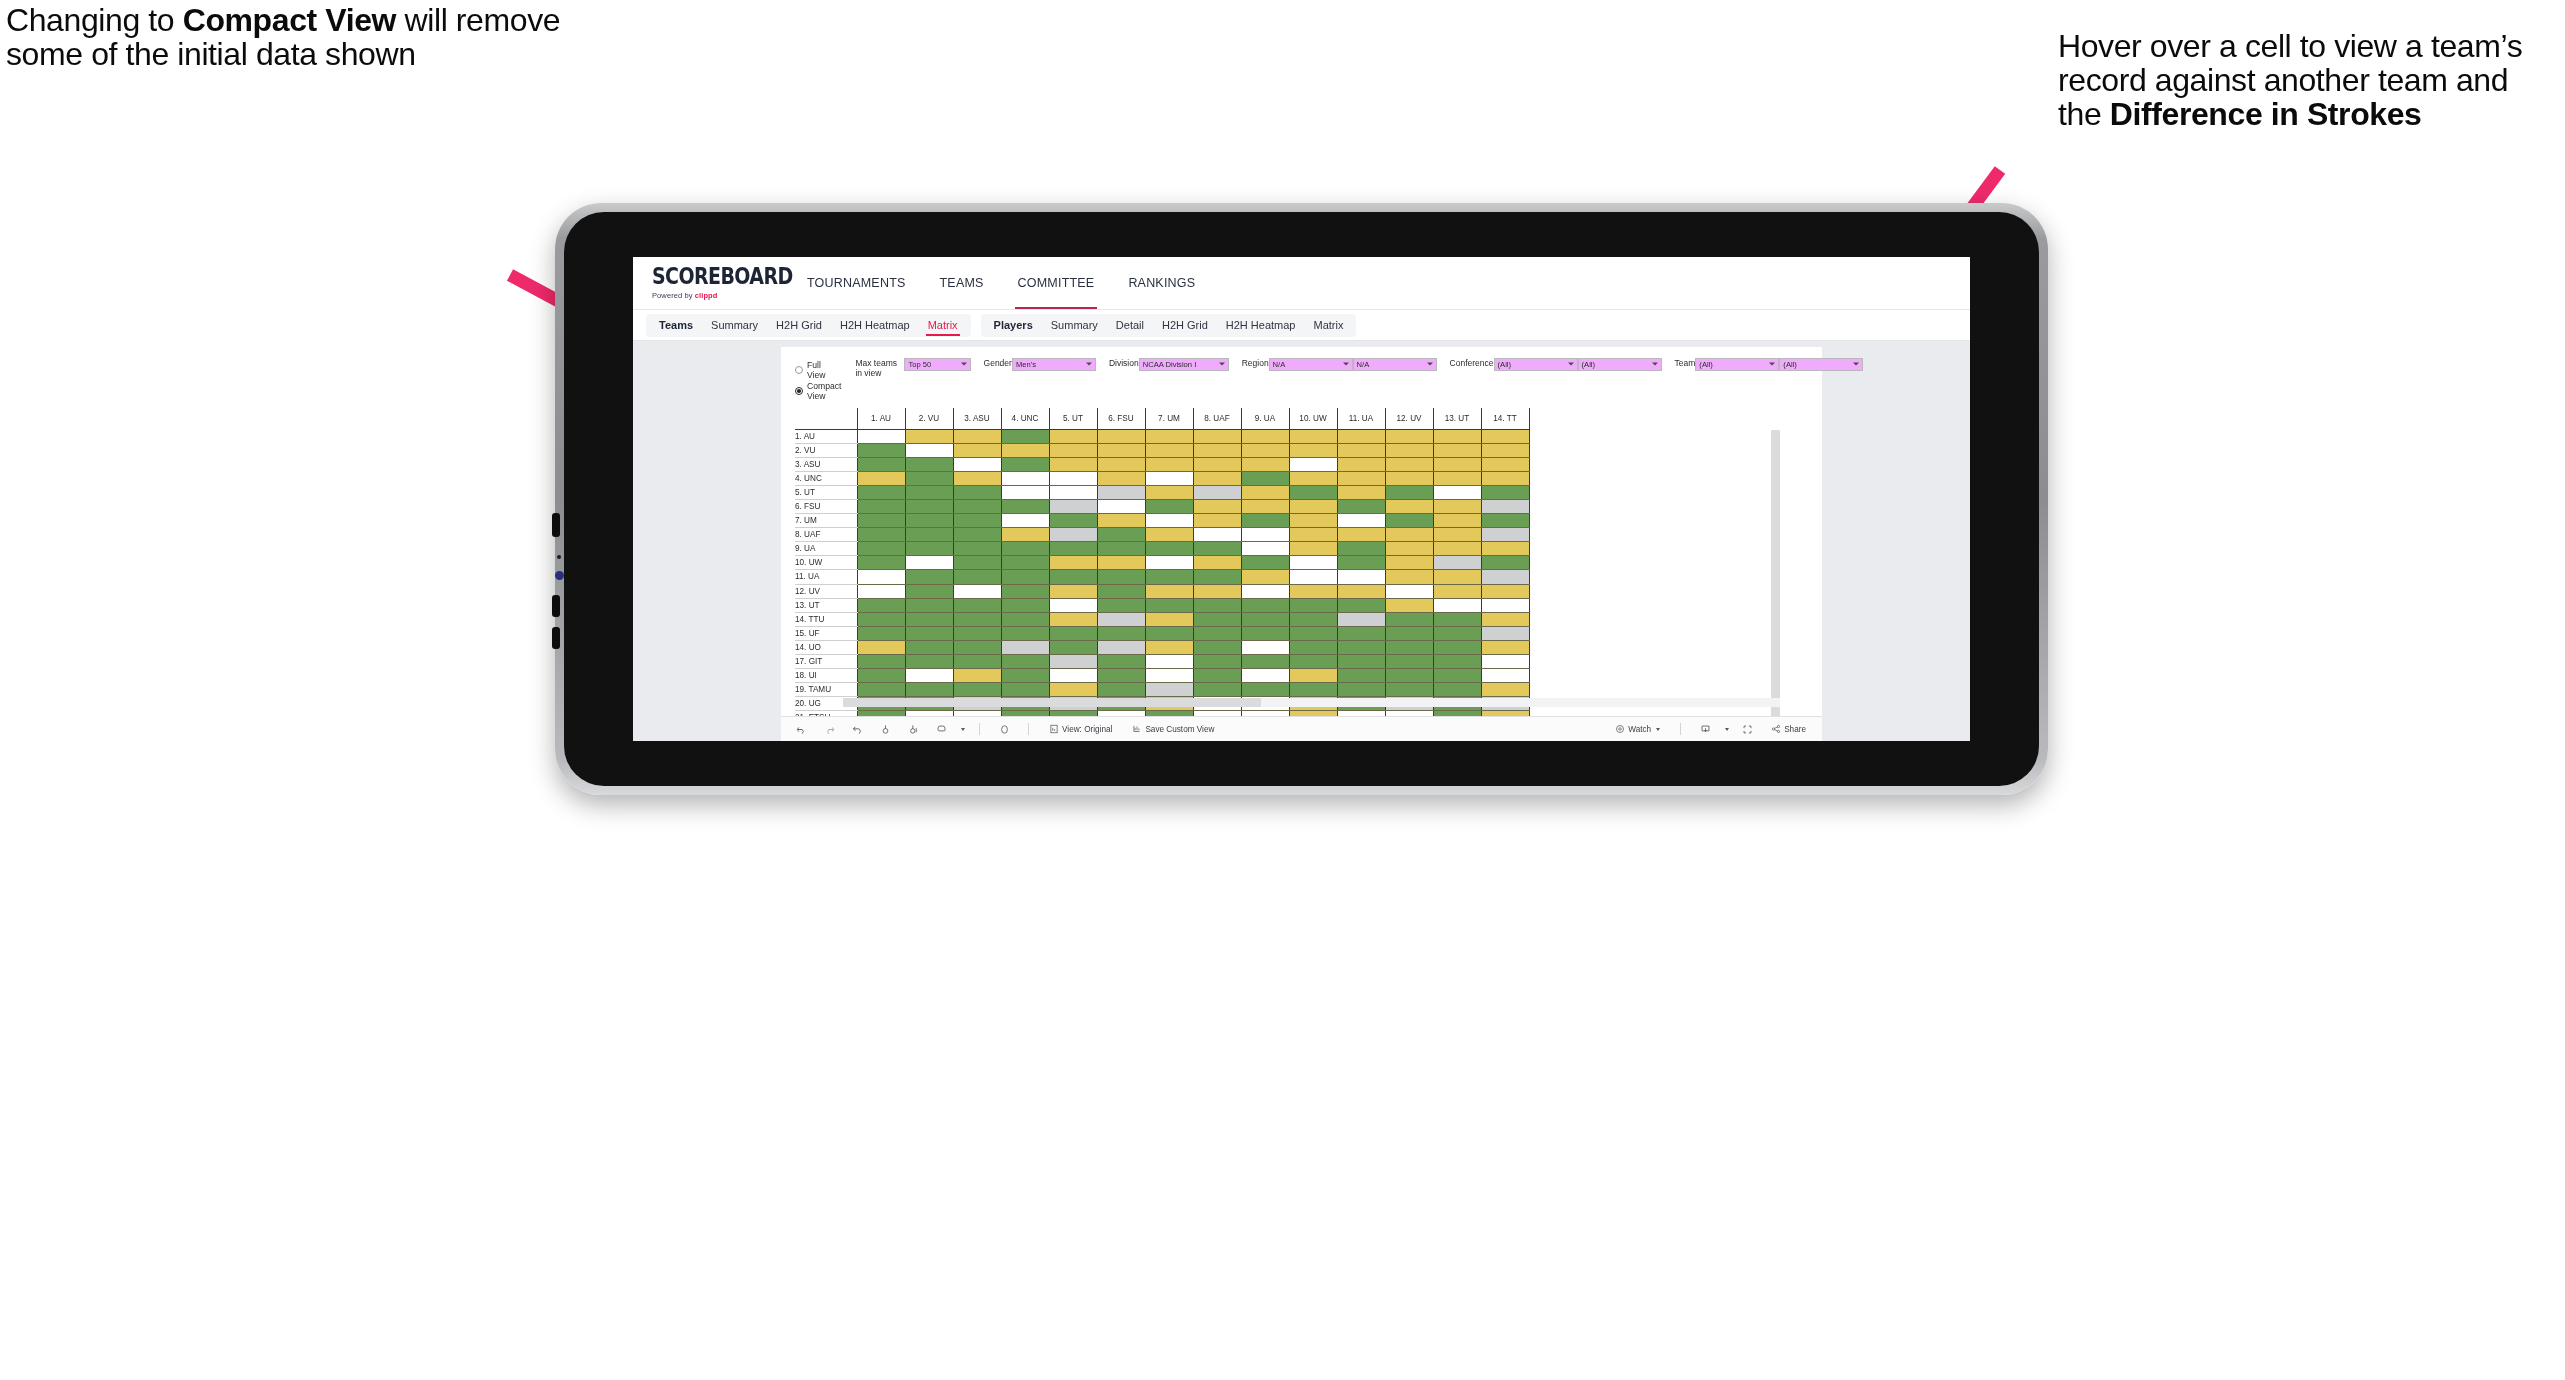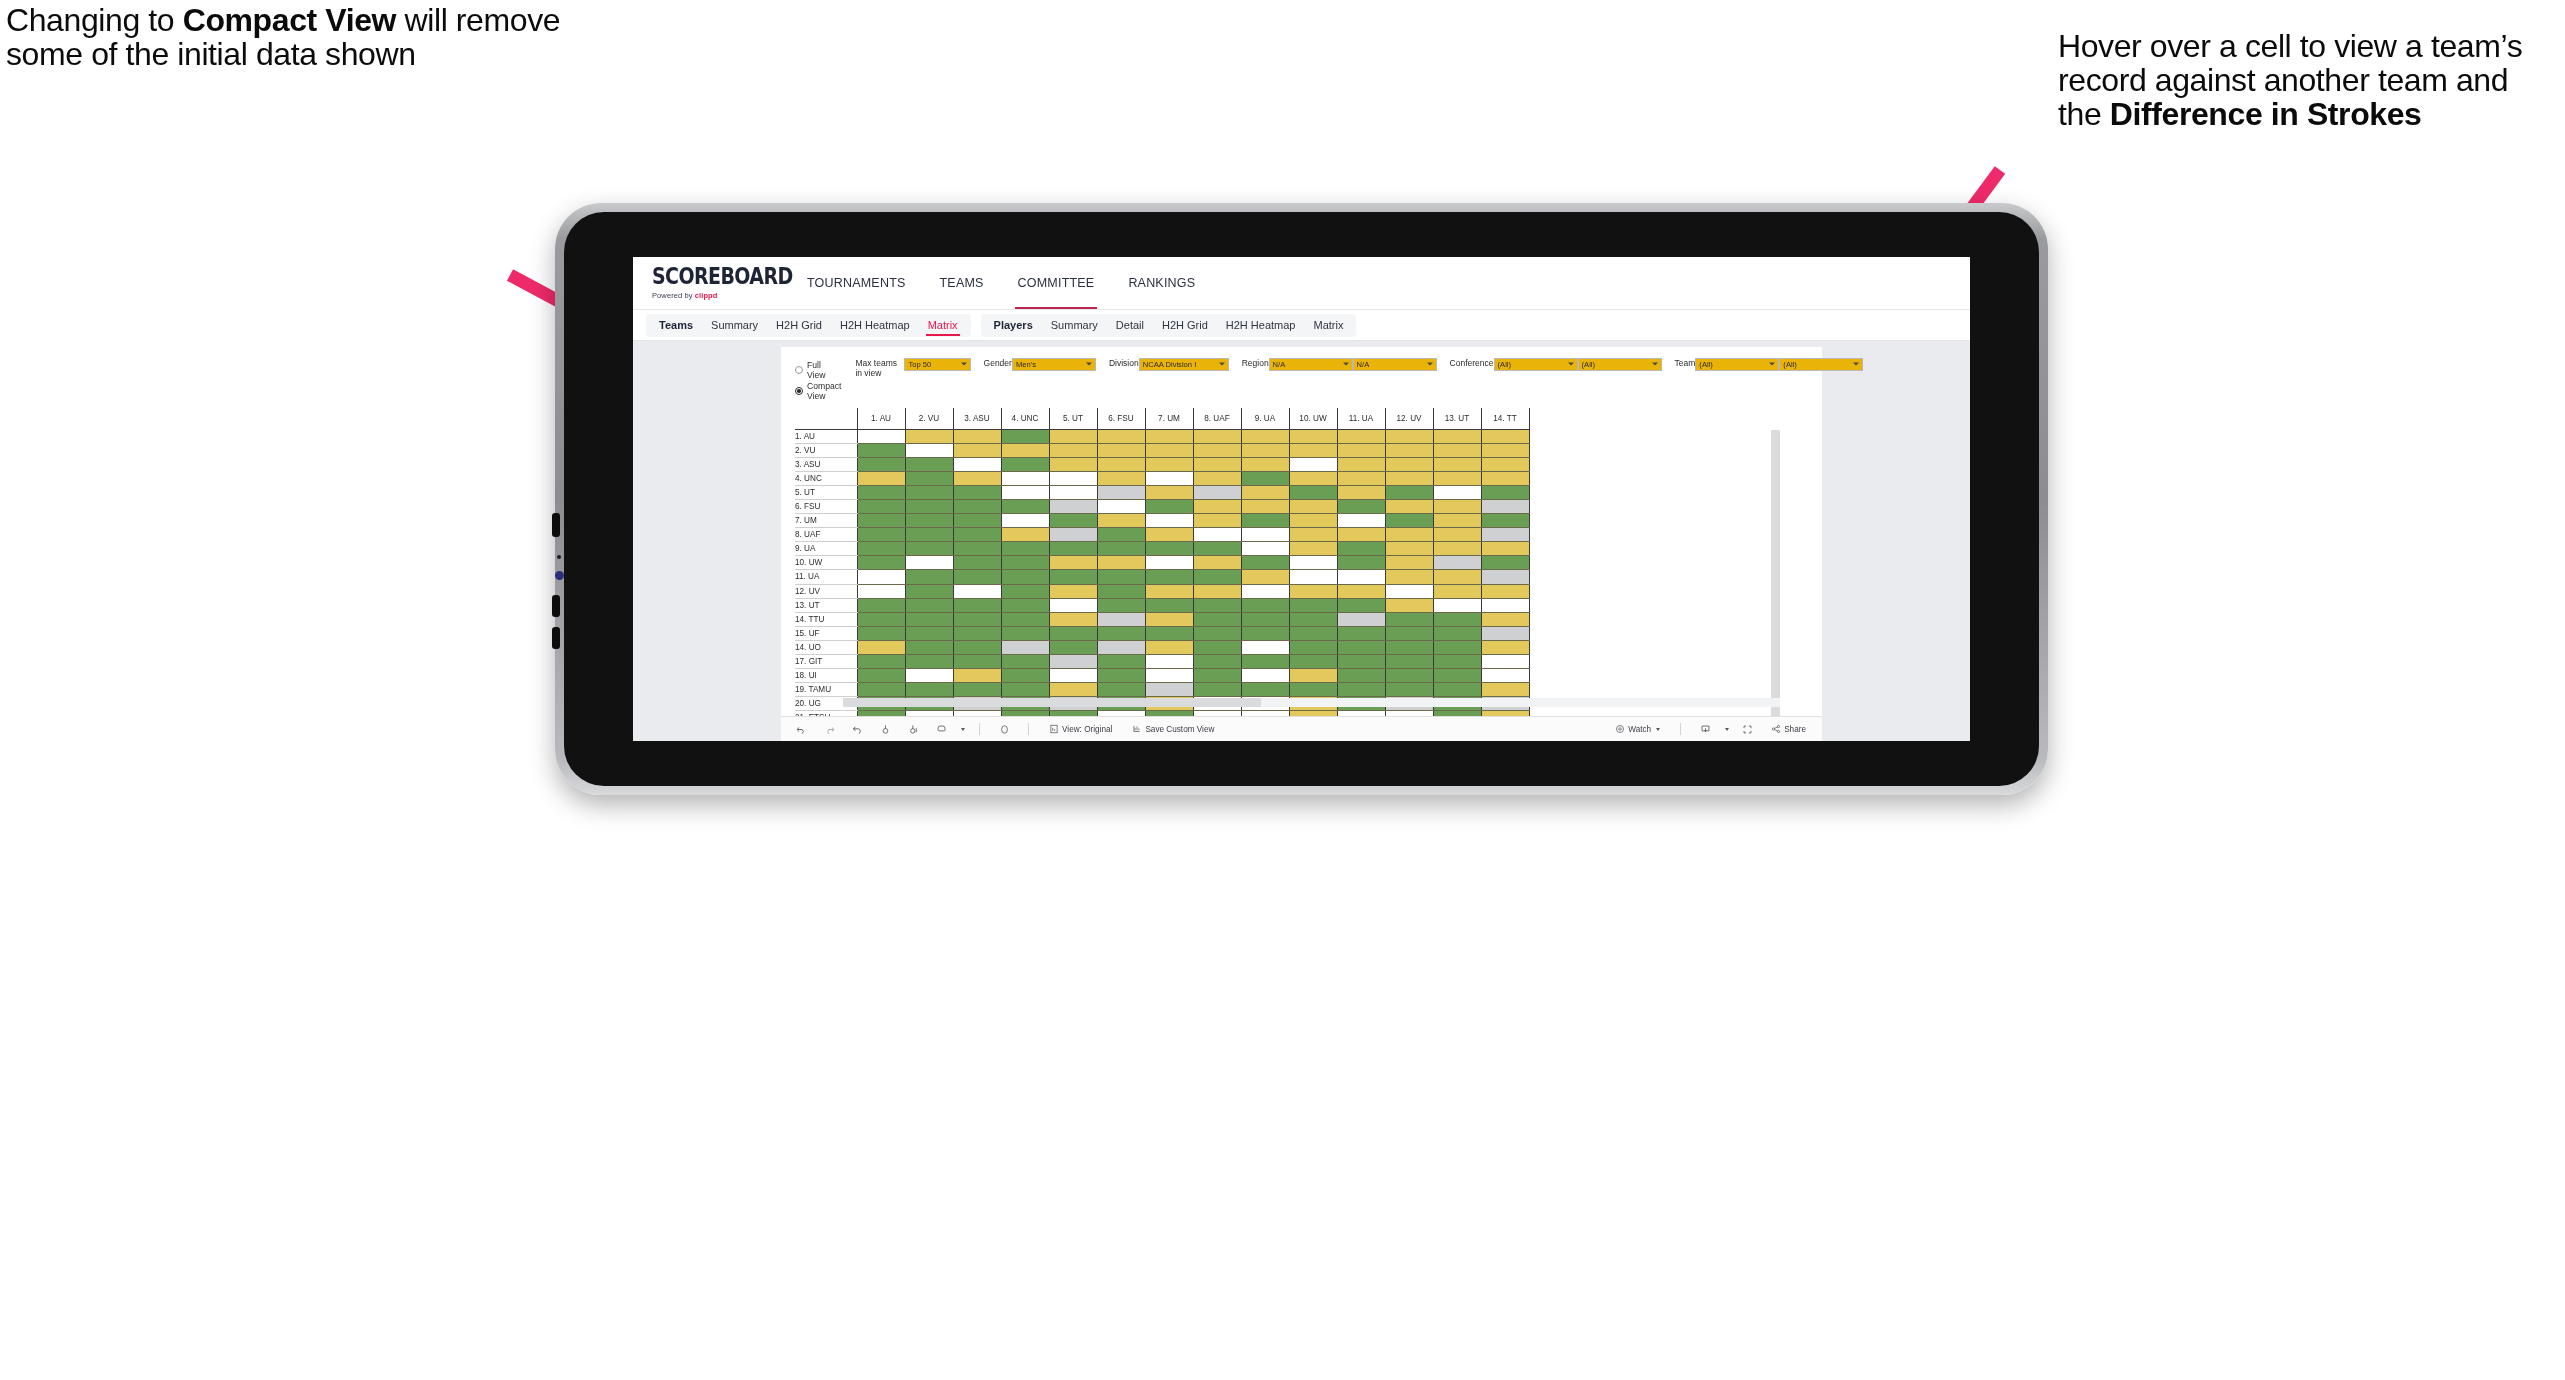--- a/index.html
+++ b/index.html
@@ -118,21 +118,21 @@
   .vizcard {
     position:absolute; left:148px; top:6px; right:148px; bottom:0;
     background:#ffffff;
     display:flex; flex-direction:column;
   }
 
   .filters { display:flex; align-items:flex-start; padding: 11px 10px 7px 14px; gap:0; }
   .fgroup { display:flex; flex-direction:row; }
   .flabel { font-size:8.5px; color:#2b2b2b; margin-bottom:2px; height:11px; }
   .fsel {
-    width: 84px; height:12.5px; border:1px solid #b9b9bb; background:#eab308;
+    width: 84px; height:12.5px; border:1px solid #b9b9bb; background:#f0abfc;
     font-size:7.6px; color:#2b2b2b; display:flex; align-items:center;
     padding-left:3px; position:relative; margin-bottom:2.5px;
   }
   .fsel .caret {
     position:absolute; right:3px; top:50%; transform:translateY(-50%);
     width:0;height:0;border-left:3px solid transparent;border-right:3px solid transparent;
     border-top:3.4px solid #4a4a4a;
   }
   .radios { display:flex; flex-direction:column; gap:1px; margin-right:14px; padding-top:2px; }
   .radio-row { display:flex; align-items:center; gap:4px; font-size:8.6px; color:#2b2b2b; }

